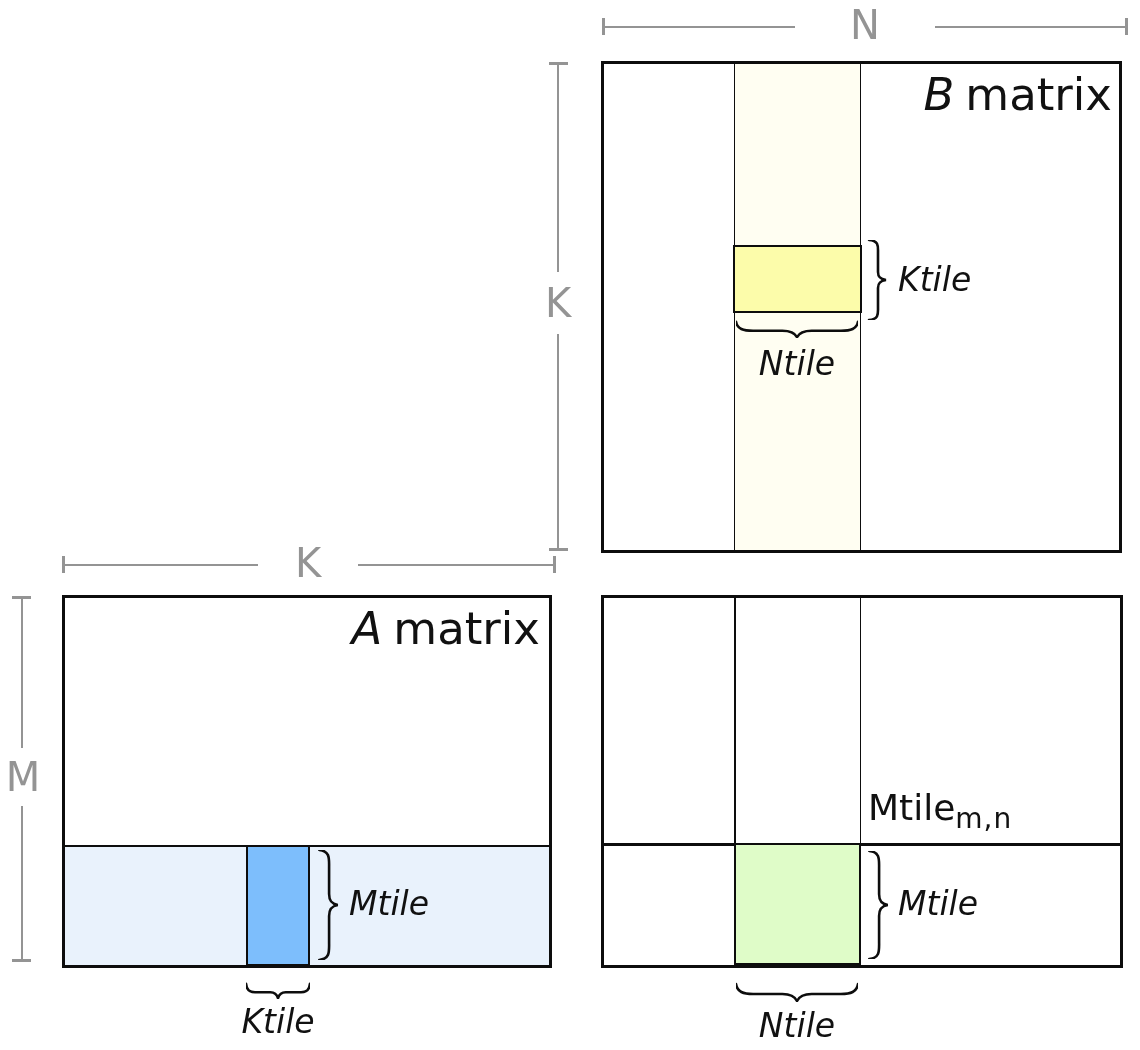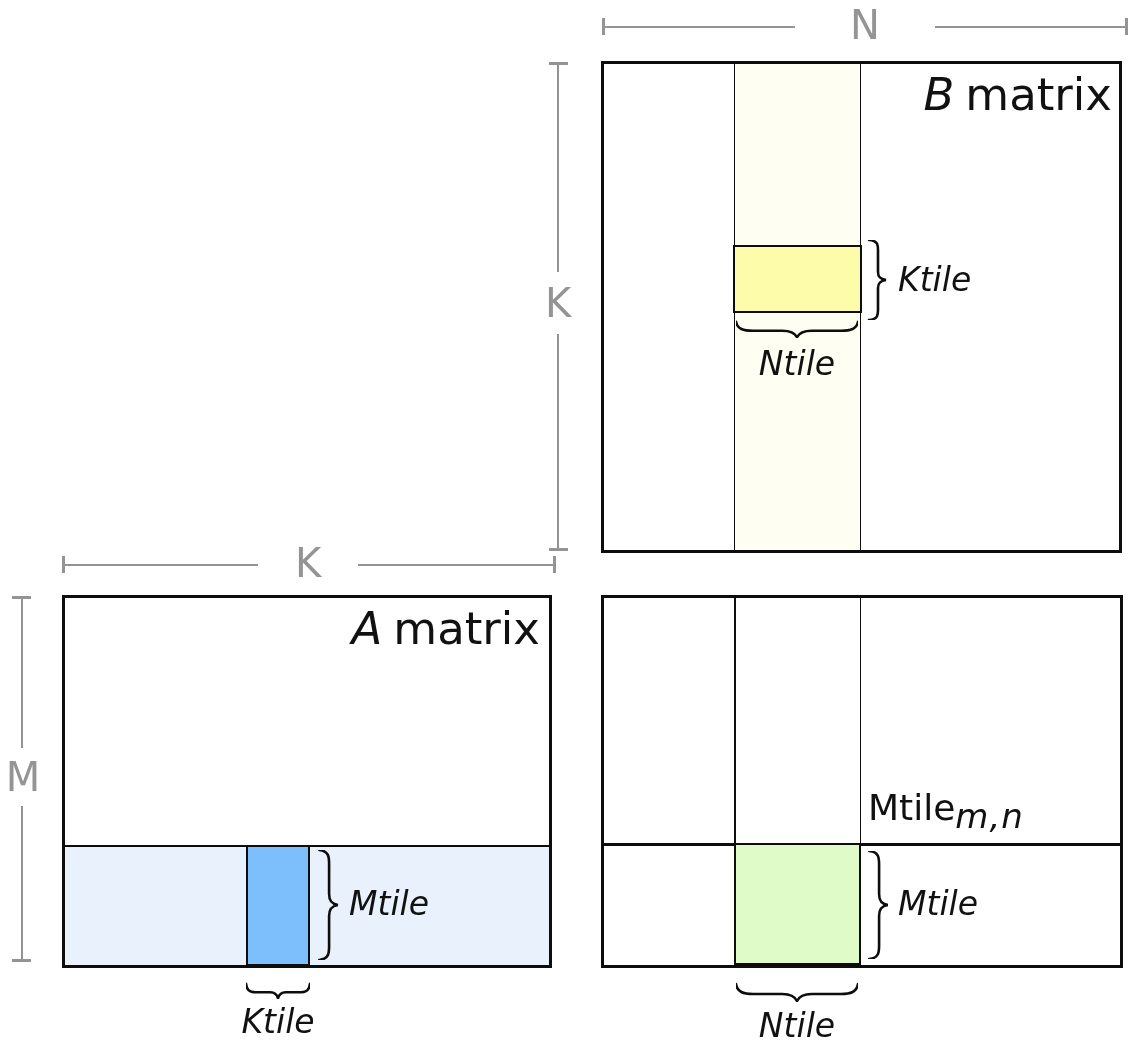--- a/index.html
+++ b/index.html
@@ -20,21 +20,21 @@
   .tile-yellow{background:var(--color-tile-yellow,#fcfcaa);}
   .tile-blue{background:var(--color-tile-blue,#7dbefc);}
   .tile-green{background:var(--color-tile-green,#dffcc8);}
   .thin-vline{width:1.5px;background:var(--color-border-black,#0d0d0d);}
   .thick-hline{height:2.5px;background:var(--color-border-black,#0d0d0d);}
   
   .mtitle{font-size:45px;line-height:1.1;white-space:nowrap;}
   .mtitle .letter{font-style:italic;margin-right:11px;}
   .tile-label{font-size:33px;font-style:italic;line-height:1.1;white-space:nowrap;}
   .block-label{font-size:36px;line-height:1.1;white-space:nowrap;}
-  .block-label sub{font-size:34px;font-style:italic;vertical-align:-8px;letter-spacing:1px;}
+  .block-label sub{font-size:28px;vertical-align:-8px;letter-spacing:1px;}
   
   .dim-line-h{border-top:2.5px solid var(--color-dim-gray,#949494);}
   .dim-line-v{border-left:2.5px solid var(--color-dim-gray,#949494);}
   .dim-tick-v{width:2.5px;background:var(--color-dim-gray,#949494);}
   .dim-tick-h{height:2.5px;background:var(--color-dim-gray,#949494);}
   .dim-label{font-size:40px;color:var(--color-dim-gray,#949494);
              background:#fff;text-align:center;line-height:1.2;}
   svg.brace{display:block;}
   svg.brace path{stroke:var(--color-border-black,#0d0d0d);stroke-width:2.6;fill:none;
                  stroke-linecap:round;vector-effect:non-scaling-stroke;}

